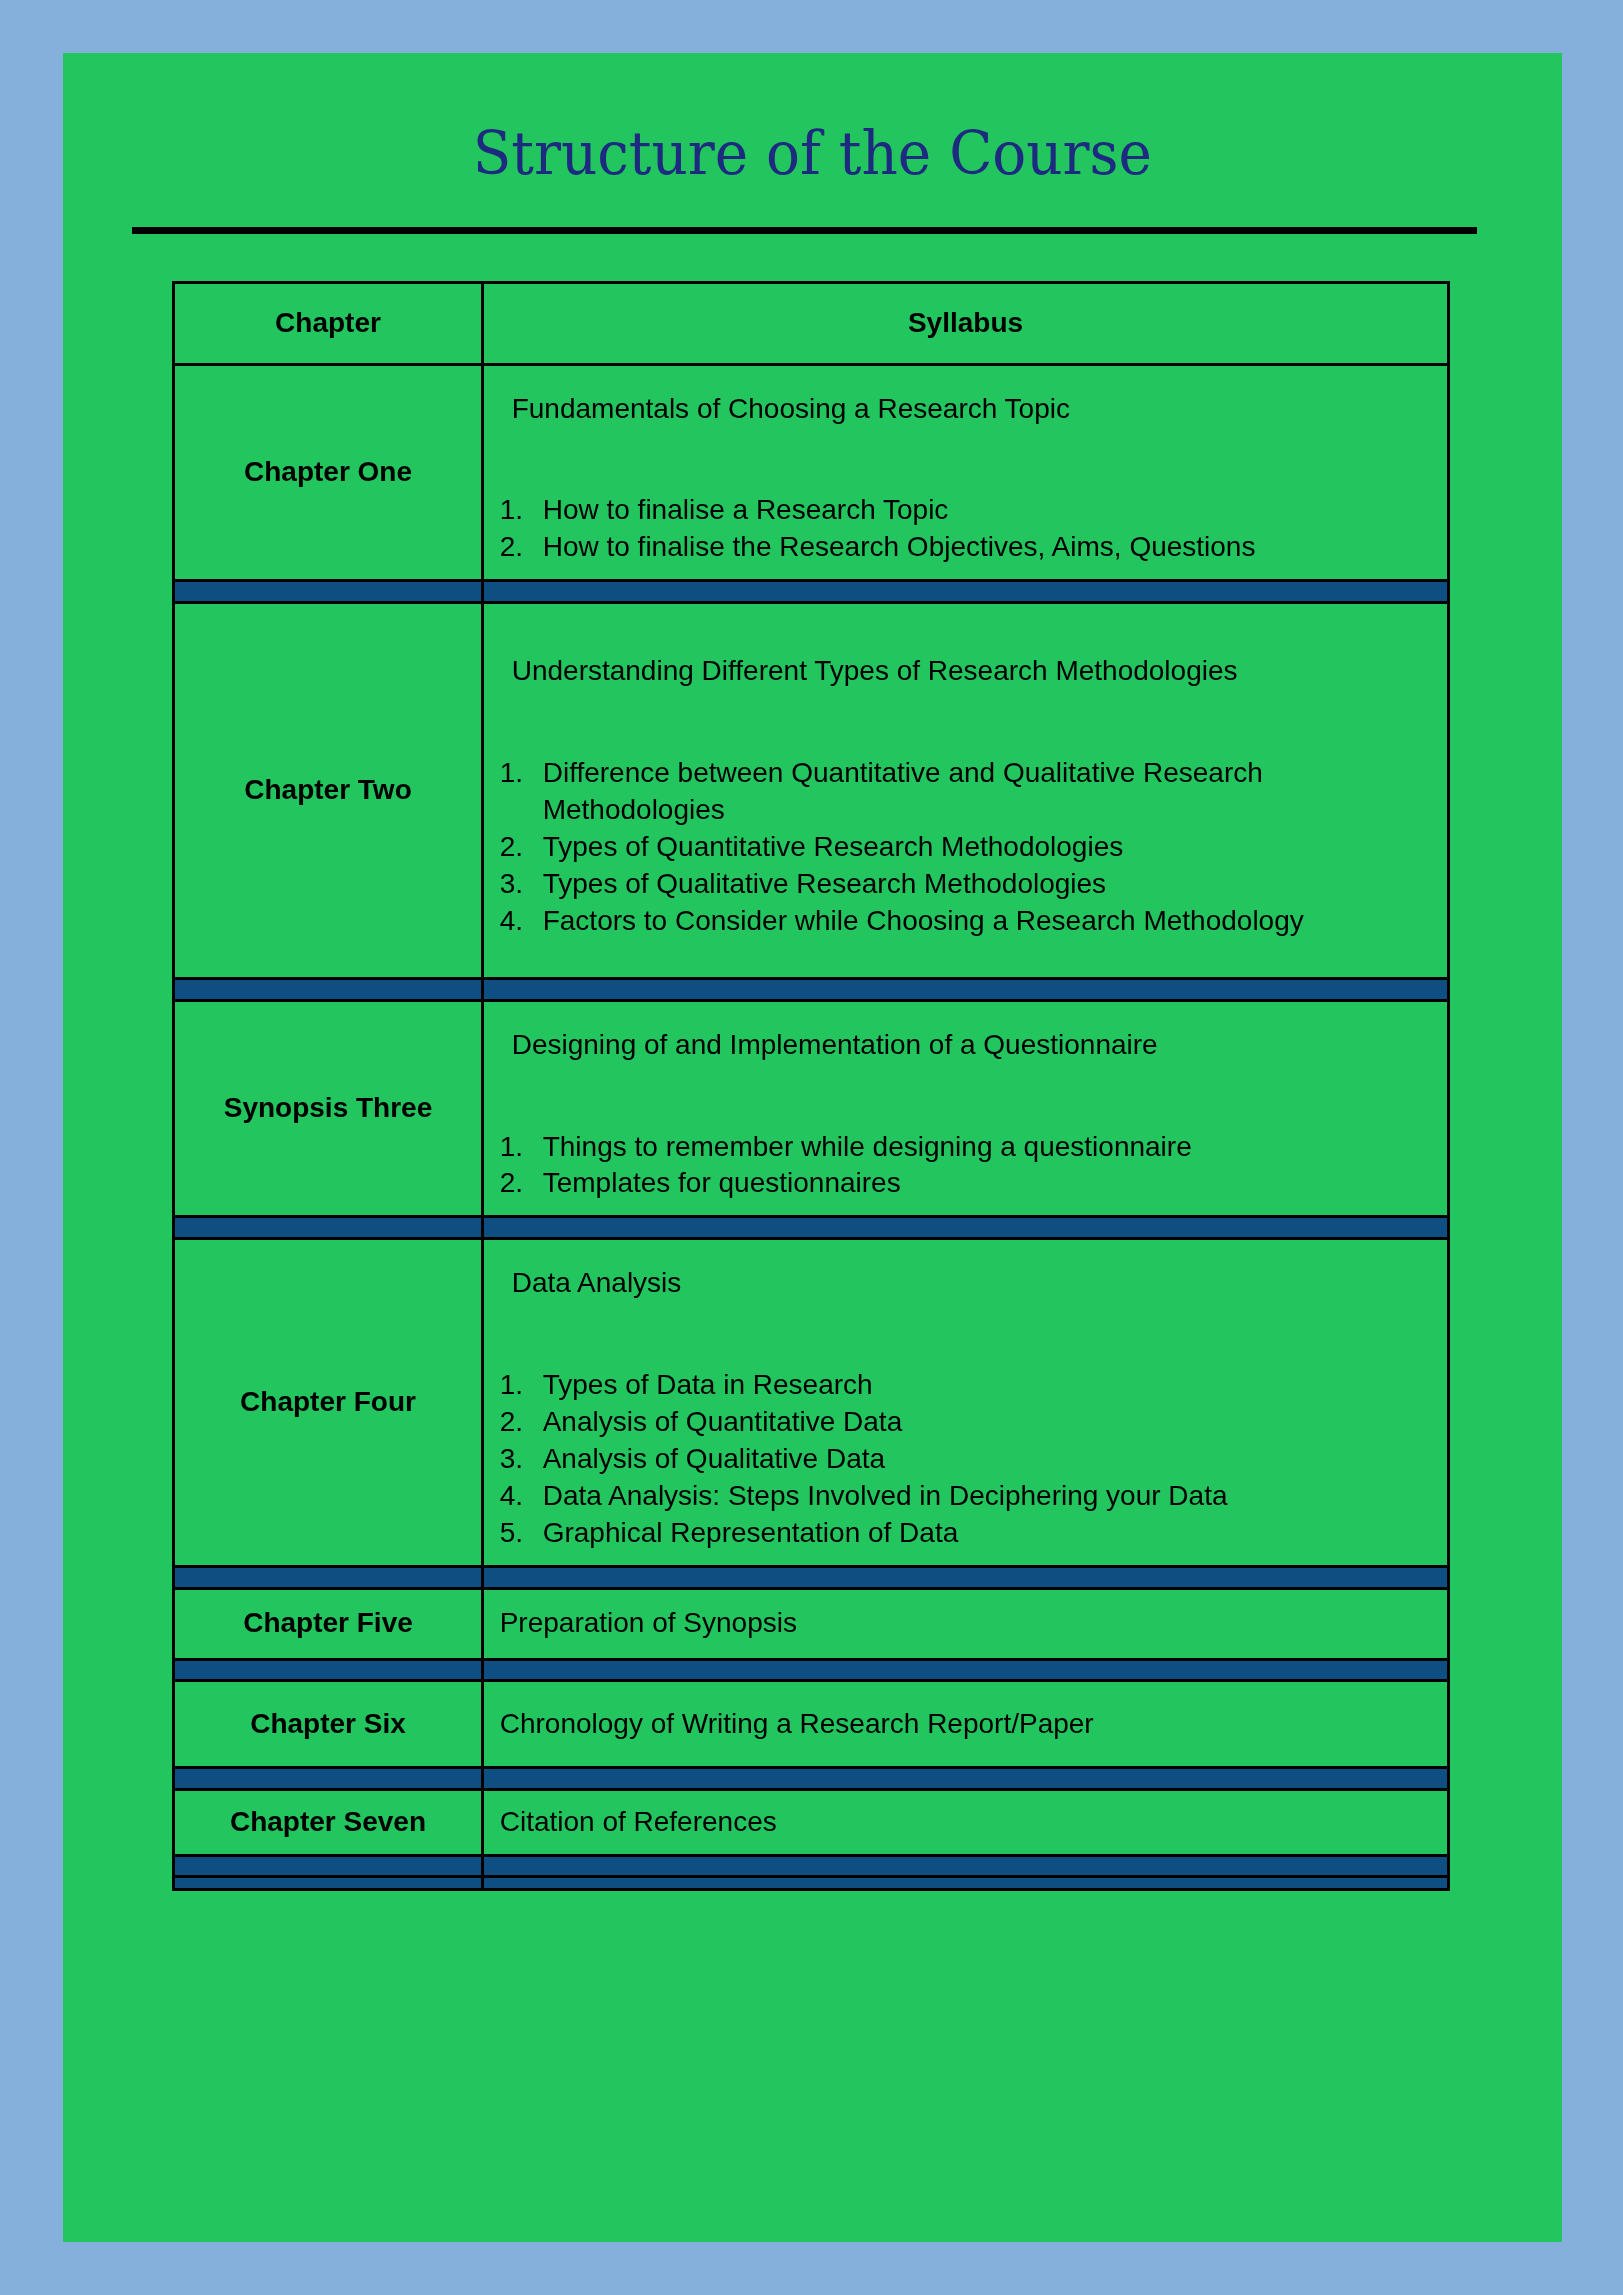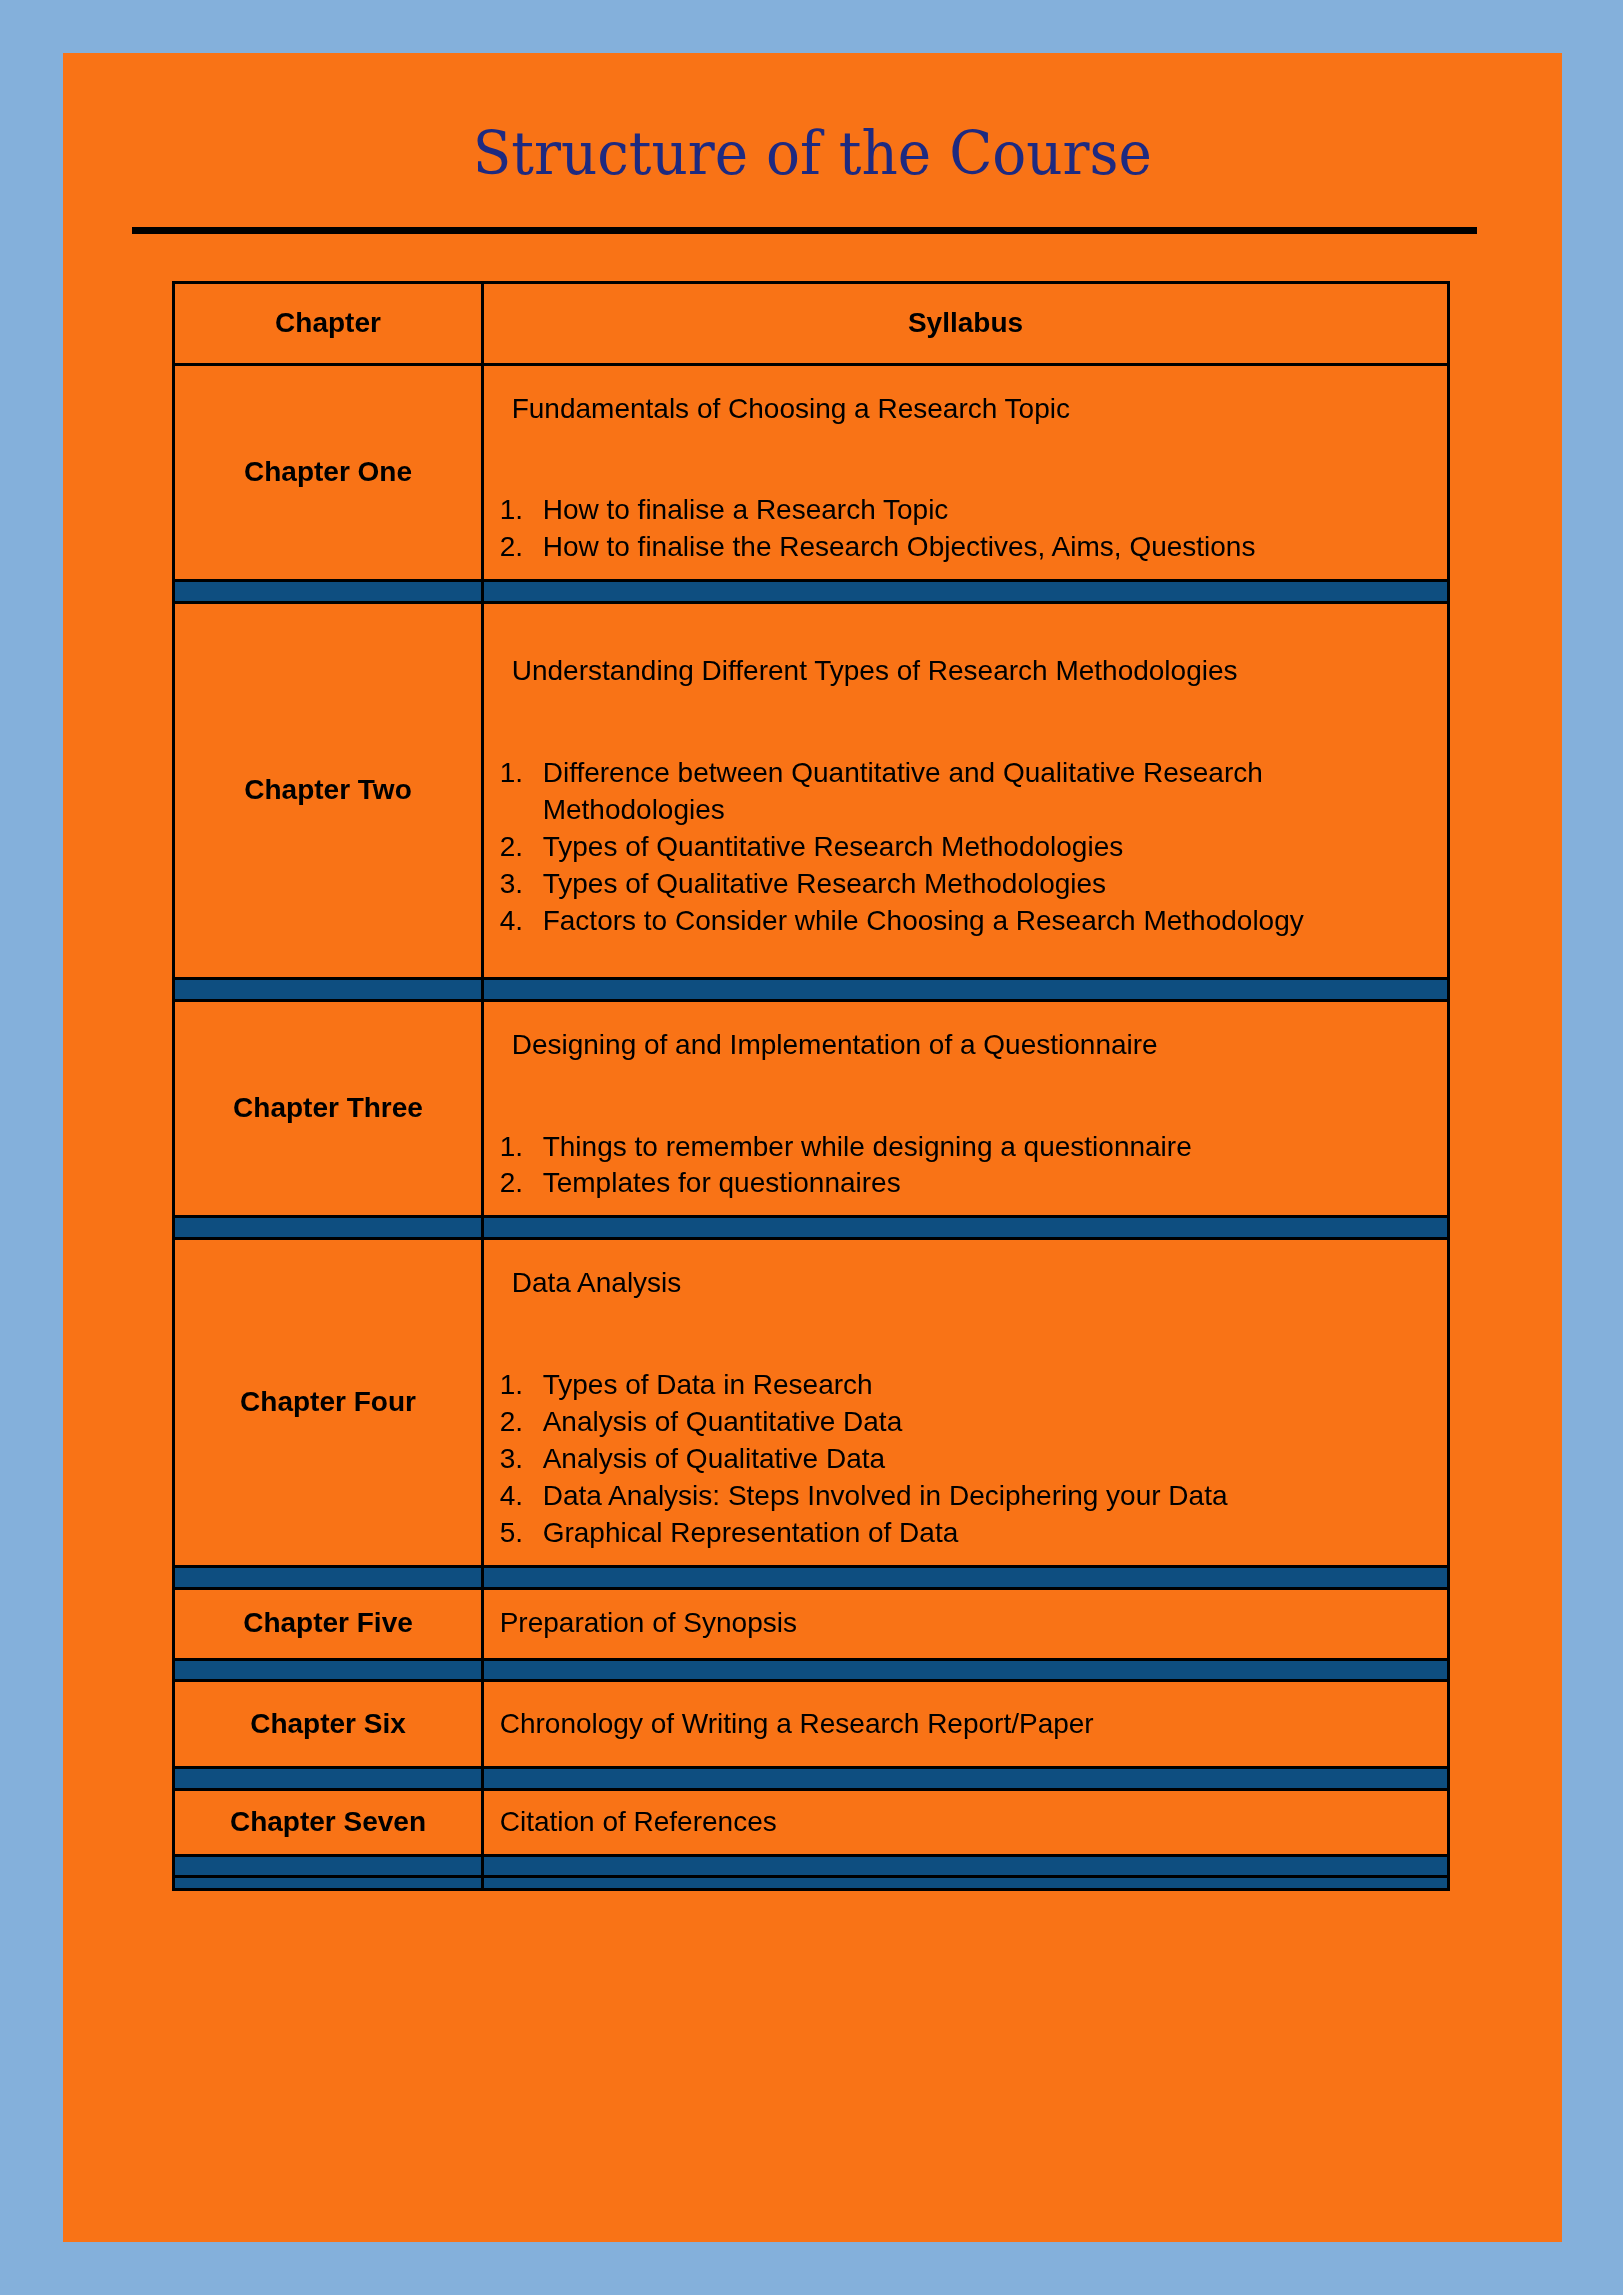--- a/index.html
+++ b/index.html
@@ -12,21 +12,21 @@
   html,body{width:1623px;height:2295px;}
   body{
     background:var(--frame);
     font-family:"Liberation Sans","DejaVu Sans",sans-serif;
     color:var(--ink);
     position:relative;
   }
   .page{
     position:absolute;
     left:63px; right:61px; top:53px; bottom:53px;
-    background:#f97316;
+    background:#22c55e;
     overflow:hidden;
   }
   .title{
     margin-top:63px;
     text-align:center;
     font-family:"DejaVu Serif","Liberation Serif",serif;
     font-size:60px;
     line-height:1.25;
     color:var(--title);
     font-weight:500;
@@ -169,21 +169,21 @@
                 <span class="txt">Factors to Consider while Choosing a Research Methodology</span>
               </li>
             </ol>
           </td>
         </tr>
         <tr class="sep-row">
           <td></td>
           <td></td>
         </tr>
         <tr class="row-2">
-          <td class="chapter-cell">Chapter Three</td>
+          <td class="chapter-cell">Synopsis Three</td>
           <td class="syllabus-cell">
             <p class="syl-head">Designing of and Implementation of a Questionnaire</p>
             <ol class="syl-list">
               <li>
                 <span class="num">1.</span>
                 <span class="txt">Things to remember while designing a questionnaire</span>
               </li>
               <li>
                 <span class="num">2.</span>
                 <span class="txt">Templates for questionnaires</span>

